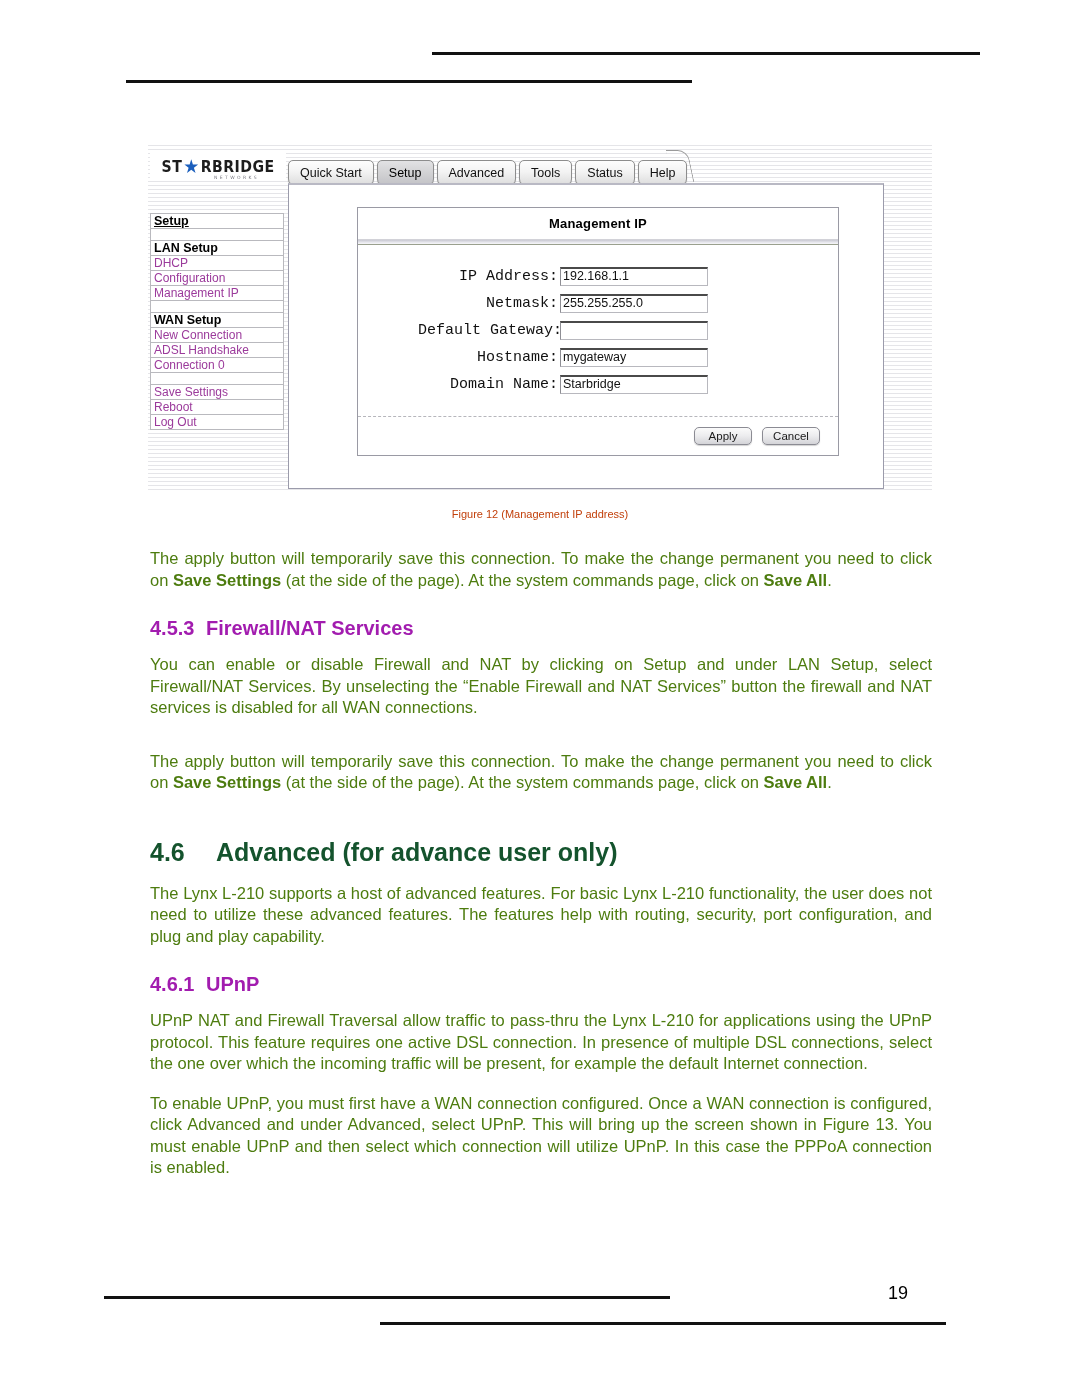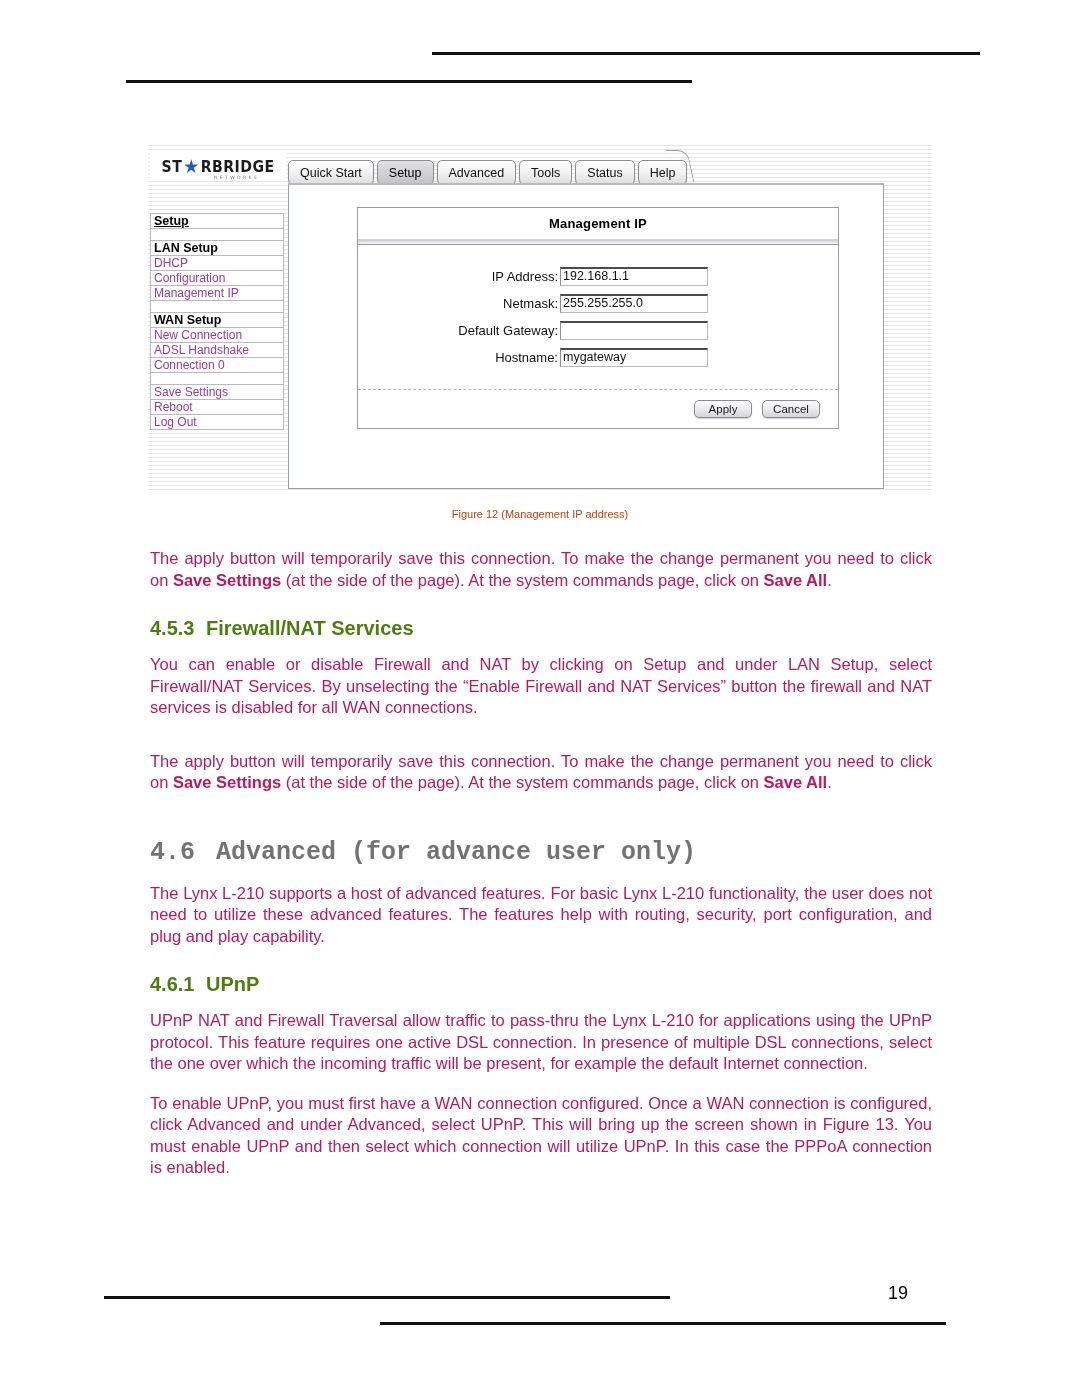--- a/index.html
+++ b/index.html
@@ -183,24 +183,25 @@
   .frow {
     display: flex;
     align-items: center;
     justify-content: flex-start;
     margin-bottom: 8px;
     padding-left: 60px;
   }
   .flabel {
     width: 142px;
     text-align: right;
-    font-size: 13px;
+    font-size: 15px;
     color: #111;
     padding-right: 2px;
     white-space: nowrap;
+    font-family: Liberation Mono, monospace;
   }
   .finput {
     width: 148px; height: 19px;
     border: 1px solid #b8b8be;
     border-top: 2px solid #4a4a4a;
     border-left: 1px solid #8e8e94;
     background: #fff;
     font-size: 12.5px;
     line-height: 15px;
     padding: 0 2px;
@@ -242,35 +243,34 @@
   .doc {
     position: absolute;
     left: 150px; top: 548px;
     width: 782px;
   }
   p.body {
     margin: 0 0 18px 0;
     font-size: 16.5px;
     line-height: 21.5px;
     text-align: justify;
-    color: #be185d;
+    color: #4d7c0f;
   }
   h3.h3 {
     margin: 26px 0 14px 0;
     font-size: 20px;
     font-weight: bold;
-    color: #4d7c0f;
+    color: #a21caf;
   }
   h3.h3 .num { display: inline-block; min-width: 56px; }
   h2.h2 {
     margin: 44px 0 16px 0;
     font-size: 25px;
     font-weight: bold;
-    color: #737373;
-    font-family: Liberation Mono, monospace;
+    color: #14532d;
   }
   h2.h2 .num { display: inline-block; min-width: 66px; }
   .gap { height: 14px; }
 
   
   .ftr-rule-top {
     position: absolute;
     left: 104px; top: 1296px; width: 566px; height: 3px;
     background: #111;
   }
@@ -333,20 +333,24 @@
         <div class="frow">
           <div class="flabel">Default Gateway:</div>
           <div class="finput"></div>
         </div>
 
         <div class="frow">
           <div class="flabel">Hostname:</div>
           <div class="finput">mygateway</div>
         </div>
 
+        <div class="frow">
+          <div class="flabel">Domain Name:</div>
+          <div class="finput">Starbridge</div>
+        </div>
 
       </div>
       <div class="panel-actions">
         <div class="pillbtn">Apply</div>
         <div class="pillbtn">Cancel</div>
       </div>
     </div>
   </div>
 
   <div class="sidebar">

